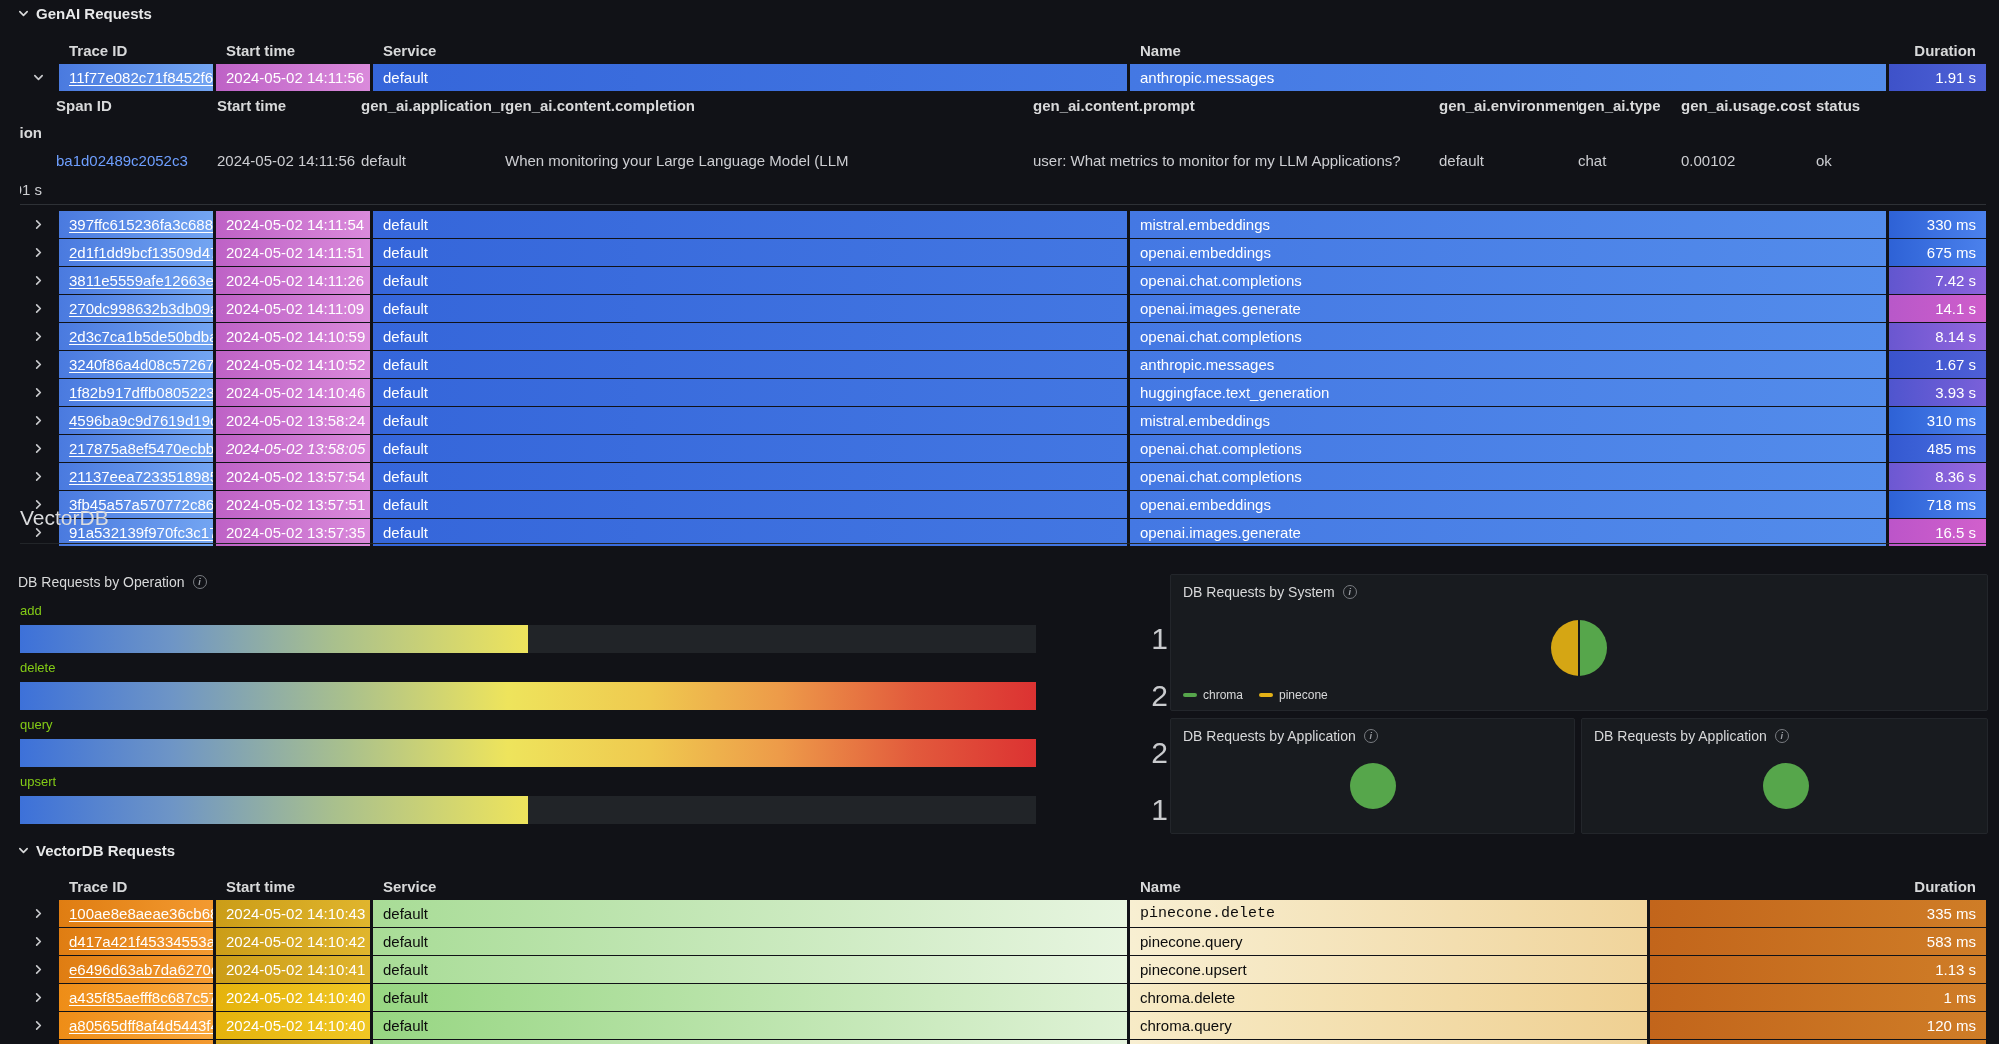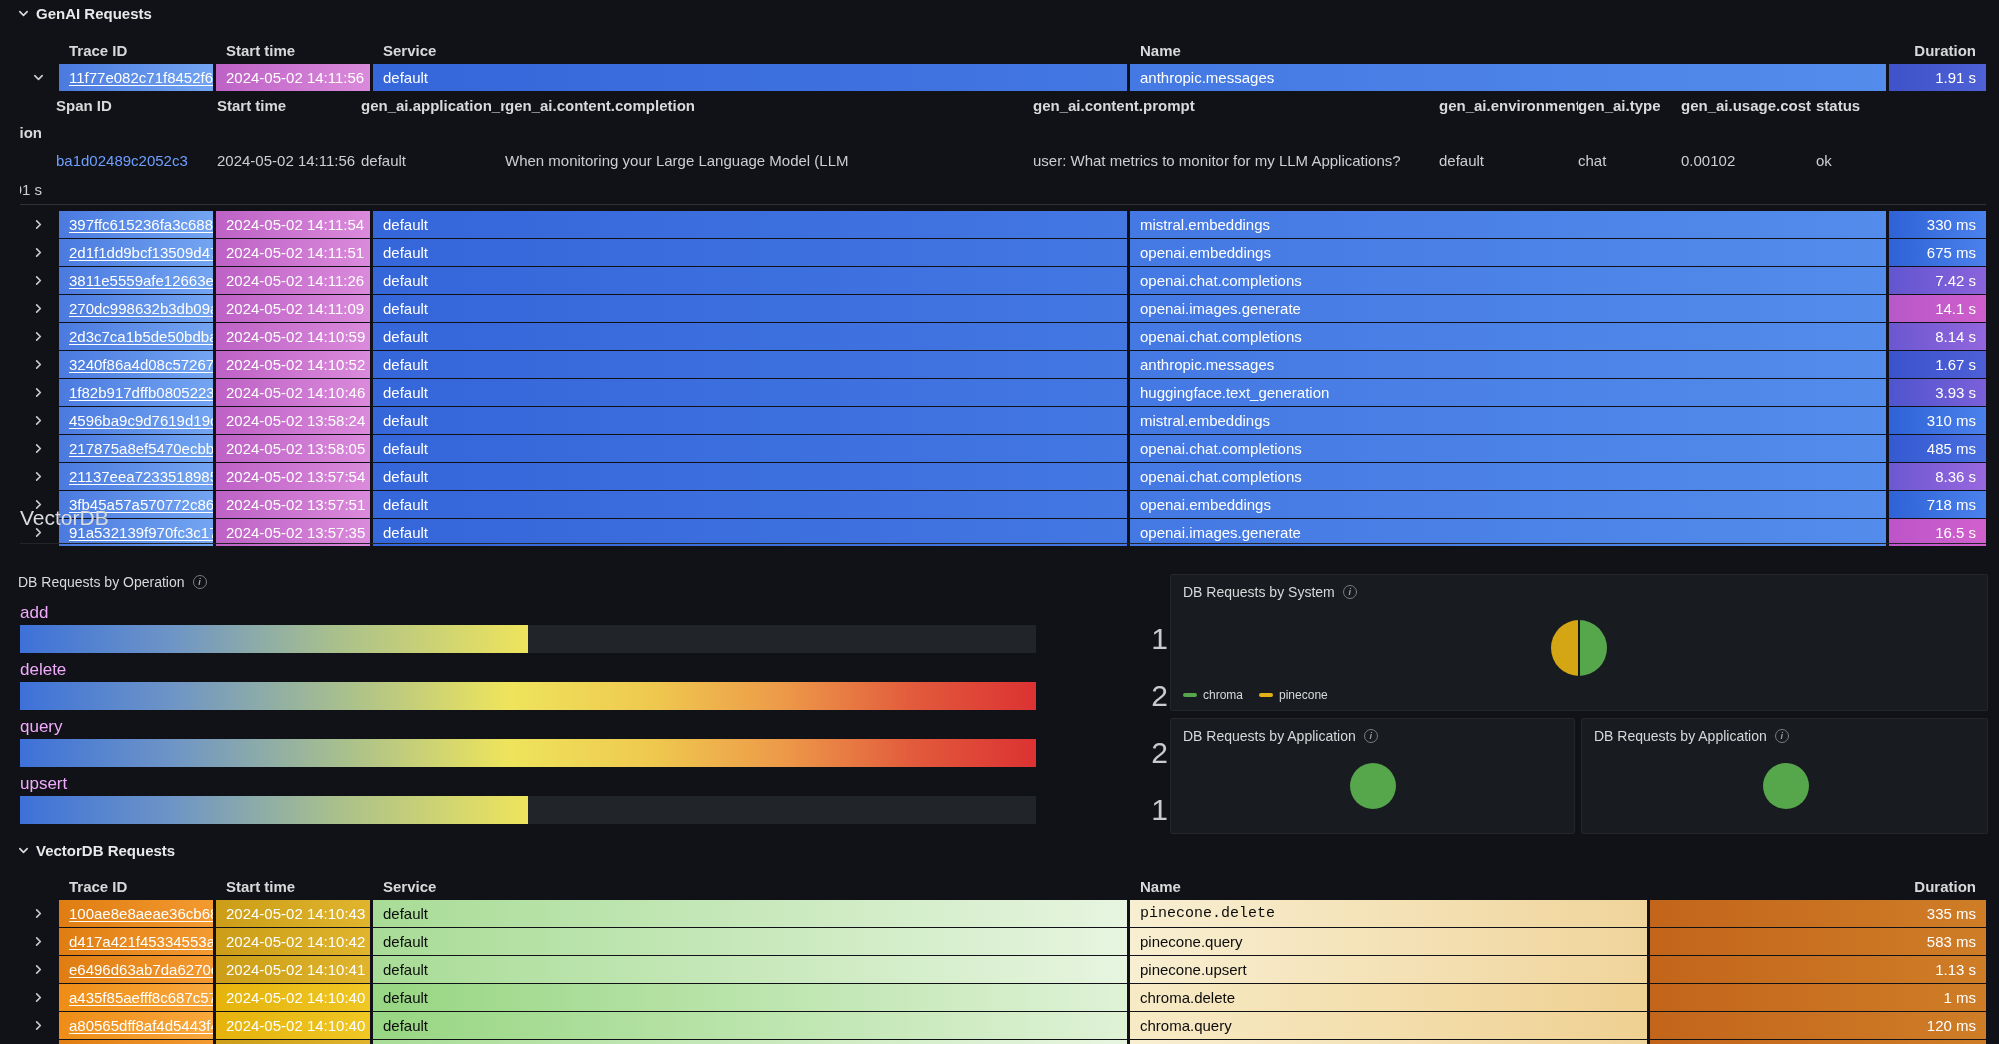--- a/index.html
+++ b/index.html
@@ -44,21 +44,21 @@
   .divider { height:1px; background:#222529; }
 
   .panel { background:#181B1F; border:1px solid #23262B; border-radius:2px; }
   .panel-title { display:flex; align-items:center; gap:8px; padding:9px 12px 0 12px;
                  font-size:14px; font-weight:500; color:#D8D9DA; cursor:pointer; }
   .op-title { display:flex; align-items:center; gap:8px; font-size:14px; font-weight:500; color:#D8D9DA; }
   .info { display:inline-flex; align-items:center; justify-content:center; width:14px; height:14px;
           border:1px solid #797C81; border-radius:50%; font-size:9px; font-style:italic;
           font-weight:700; color:#9DA0A5; cursor:pointer; }
 
-  .bar-label { font-size:17px; color:#f0abfc; }
+  .bar-label { font-size:13px; color:#84cc16; }
   .bar-track { position:absolute; left:0; width:1016px; height:28px; background:#212428; }
   .bar-fill  { height:100%; }
   .fill-half { background:linear-gradient(90deg,#3D71D9 0%,#6E95C6 30%,#A9C08D 62%,#EEE45C 100%); }
   .fill-full { background:linear-gradient(90deg,#3D71D9 0%,#6E95C6 15%,#A9C08D 32%,#EEE45C 48%,#EFC94F 62%,#ED9A49 75%,#E25A3C 88%,#DC3232 100%); }
   .gauge-value { position:absolute; left:1038px; width:110px; text-align:right;
                  font-size:30px; line-height:36px; font-weight:500; color:#C9CACD; }
 
   .pie { position:absolute; border-radius:50%; }
   .pie-sep { position:absolute; top:0; left:50%; width:2px; height:100%; background:#15171B; transform:translateX(-1px); }
   .legend { position:absolute; left:12px; bottom:8px; display:flex; gap:16px; align-items:center; }
@@ -266,21 +266,21 @@
         <div class="cell expander">
           <span class="chev">
             <svg width="11" height="11" viewBox="0 0 12 12">
               <path d="M4 2l4 4-4 4" stroke="#C9CACD" stroke-width="1.8" fill="none" stroke-linecap="round" stroke-linejoin="round"></path>
             </svg>
           </span>
         </div>
         <div class="cell " style="background: linear-gradient(90deg, rgb(74, 122, 223), rgb(115, 165, 242));">
           <span class="trace-link">217875a8ef5470ecbb82...</span>
         </div>
-        <div class="cell " style="background: linear-gradient(90deg, rgb(190, 98, 198), rgb(218, 138, 219));">2024-05-02 13:58:05</div>
+        <div class="cell " style="background: linear-gradient(90deg, rgb(190, 98, 198), rgb(218, 138, 219)); font-style: italic;">2024-05-02 13:58:05</div>
         <div class="cell " style="background: linear-gradient(90deg, rgb(53, 102, 218), rgb(67, 119, 226));">default</div>
         <div class="cell " style="background: linear-gradient(90deg, rgb(68, 120, 227), rgb(83, 140, 235));">openai.chat.completions</div>
         <div class="cell right" style="background: linear-gradient(90deg, rgb(52, 89, 209), rgb(74, 111, 224));">485 ms</div>
       </div>
       <div class="trow genai-cols">
         <div class="cell expander">
           <span class="chev">
             <svg width="11" height="11" viewBox="0 0 12 12">
               <path d="M4 2l4 4-4 4" stroke="#C9CACD" stroke-width="1.8" fill="none" stroke-linecap="round" stroke-linejoin="round"></path>
             </svg>

